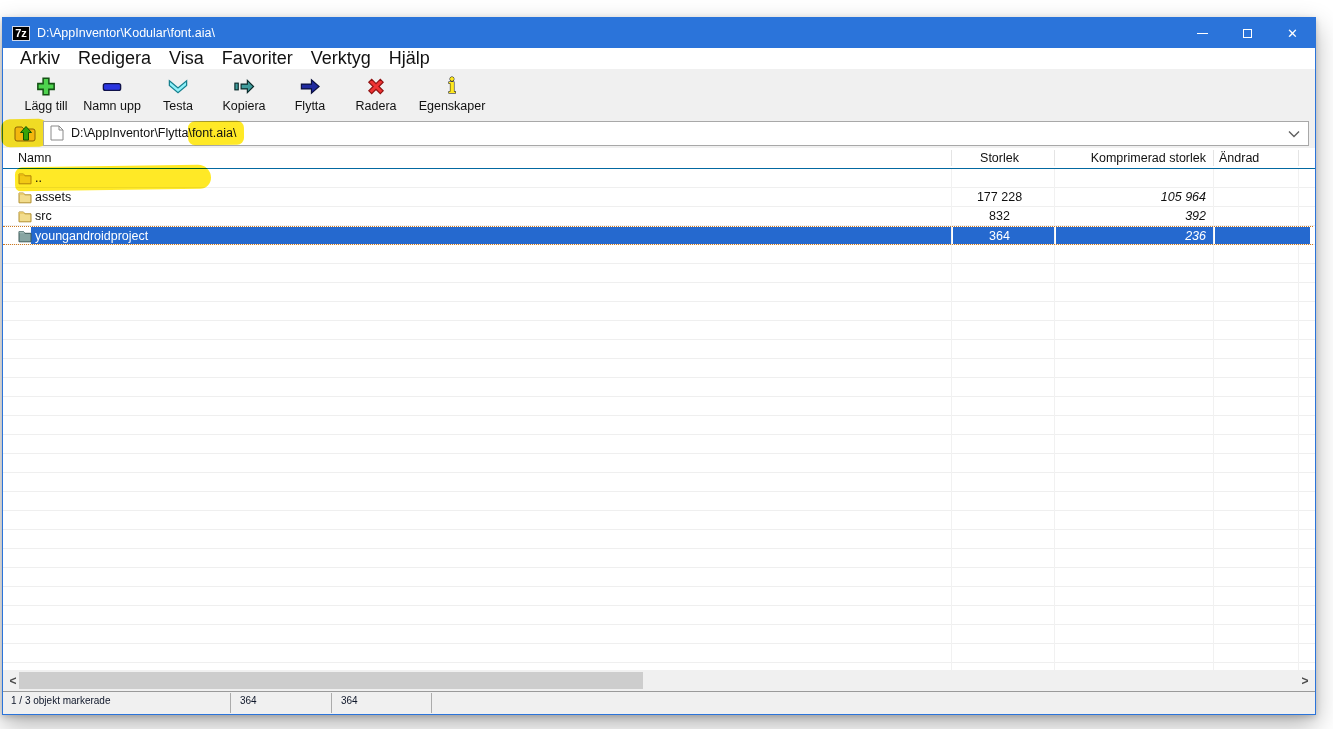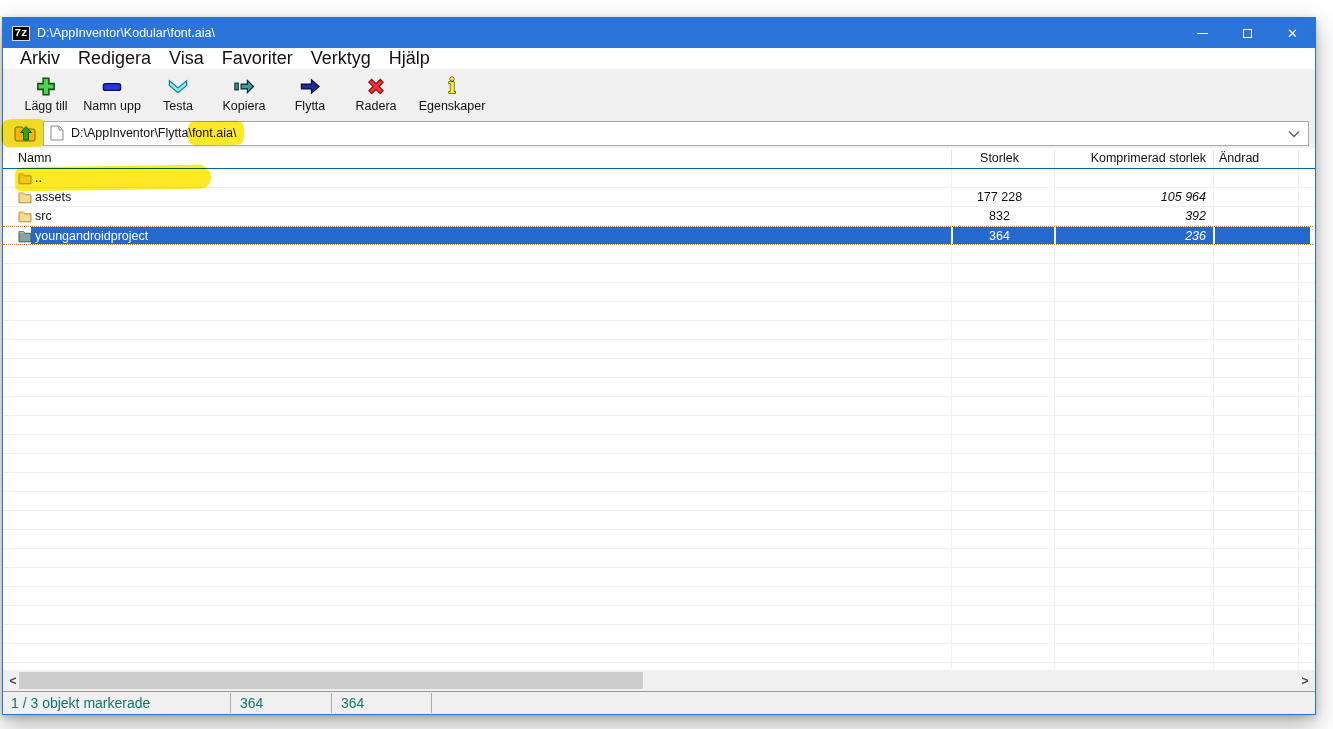--- a/index.html
+++ b/index.html
@@ -6,21 +6,21 @@
   html,body { width:1333px; height:729px; background:#ffffff; overflow:hidden;
     font-family:"Liberation Sans","DejaVu Sans",sans-serif; }
   .window { position:absolute; left:2px; top:17px; width:1314px; height:698px;
     background:#ffffff; border:1px solid #2b74da; display:flex; flex-direction:column;
     box-shadow:0 10px 24px rgba(0,0,0,.30), 0 2px 6px rgba(0,0,0,.18); }
 
   
   .titlebar { height:30px; background:#2b74da; display:flex; align-items:center; flex:none; }
   .appicon { width:18px; height:15px; background:#000; border:1px solid #cfd8ea; margin:0 7px 0 9px;
     color:#fff; font-size:11px; font-weight:bold; display:flex; align-items:center; justify-content:center;
-    font-family:Liberation Mono, monospace; letter-spacing:0; flex:none; }
+    font-family:Liberation Sans, sans-serif; letter-spacing:0; flex:none; }
   .wtitle { color:#ffffff; font-size:12.5px; white-space:nowrap; }
   .winbtns { margin-left:auto; display:flex; height:100%; }
   .winbtn { width:45px; height:100%; display:flex; align-items:center; justify-content:center; color:#fff; }
   .glyph-min { width:11px; height:1px; background:#fff; }
   .glyph-max { width:9px; height:9px; border:1px solid #fff; }
   .glyph-close { font-size:13px; color:#fff; line-height:1; }
 
   
   .menubar { height:21px; background:#fff; display:flex; align-items:center; padding-left:8px; flex:none; }
   .menuitem { font-size:18px; color:#111; padding:2px 9px; white-space:nowrap; }
@@ -65,21 +65,21 @@
     opacity:.85; mix-blend-mode:multiply; border-radius:8px 14px 12px 6px; transform:rotate(-0.8deg); z-index:3; pointer-events:none; }
 
   
   .hscroll { height:22px; background:#f0f0f0; position:relative; flex:none; border-bottom:1px solid #9a9a9a; }
   .harrow { position:absolute; top:0; width:16px; height:21px; display:flex; align-items:center; justify-content:center;
     color:#4a4a4a; font-size:12px; font-weight:bold; }
   .harrow.left { left:2px; } .harrow.right { right:2px; }
   .hthumb { position:absolute; left:16px; top:2px; width:624px; height:17px; background:#cdcdcd; }
 
   
-  .statusbar { height:22px; background:#f0f0f0; position:relative; flex:none; font-size:14px; color:#0f766e; }
+  .statusbar { height:22px; background:#f0f0f0; position:relative; flex:none; font-size:10px; color:#0f172a; }
   .scell { position:absolute; top:3px; white-space:nowrap; }
   .sdiv { position:absolute; top:1px; bottom:1px; width:1px; background:#ababab; }
 </style>
 </head>
 <body>
 
 <div class="window">
 
   <div class="titlebar">
     <div class="appicon">7z</div>

